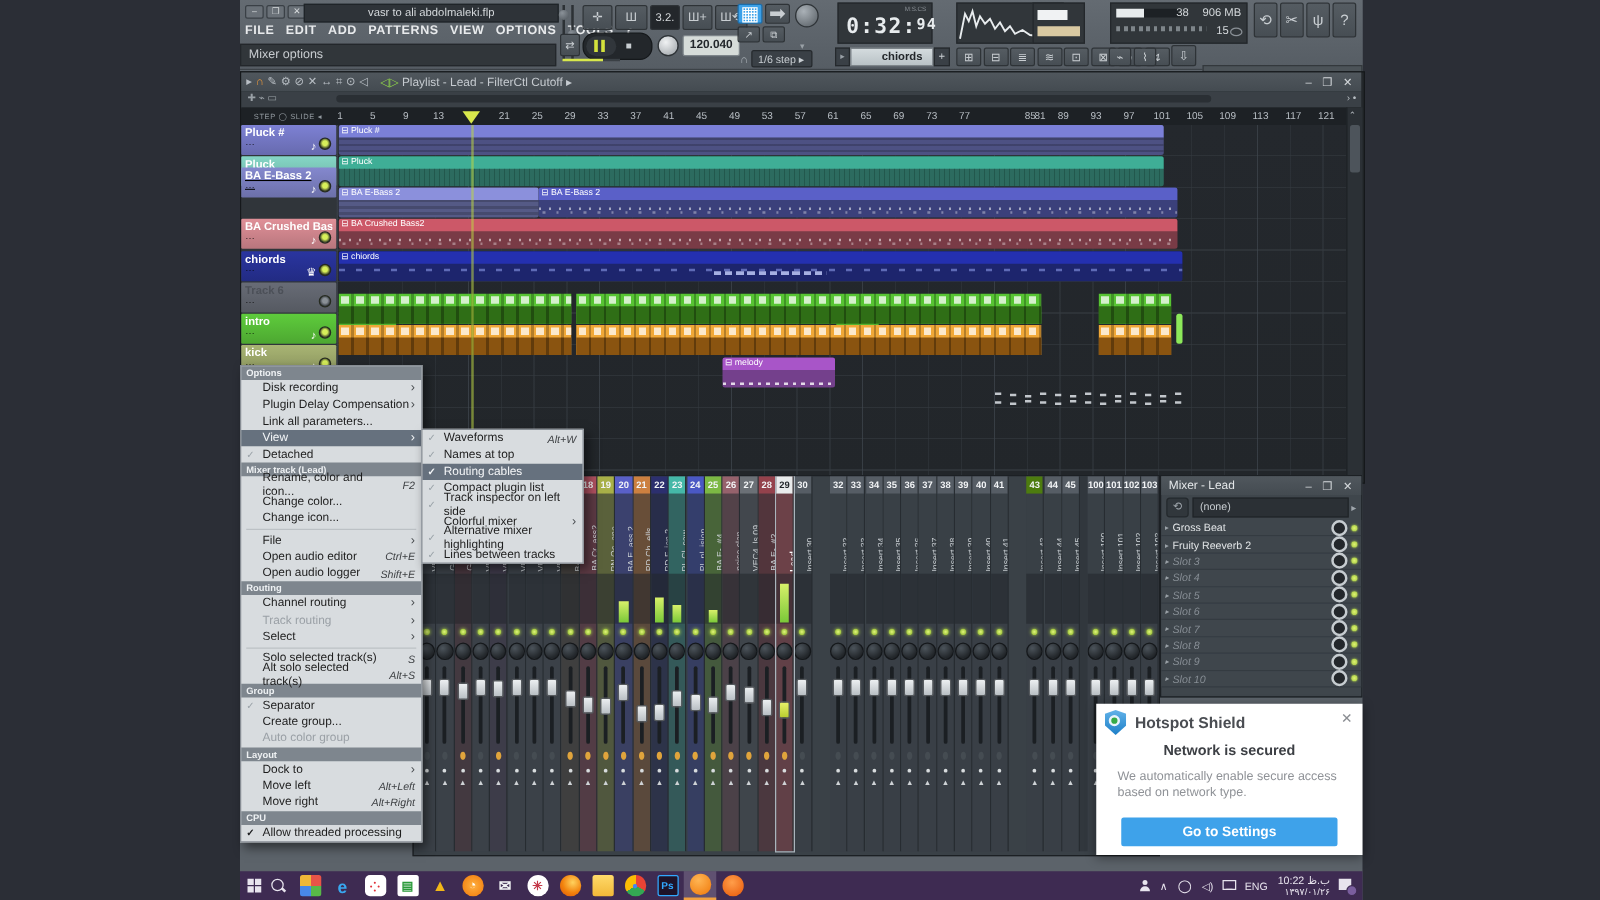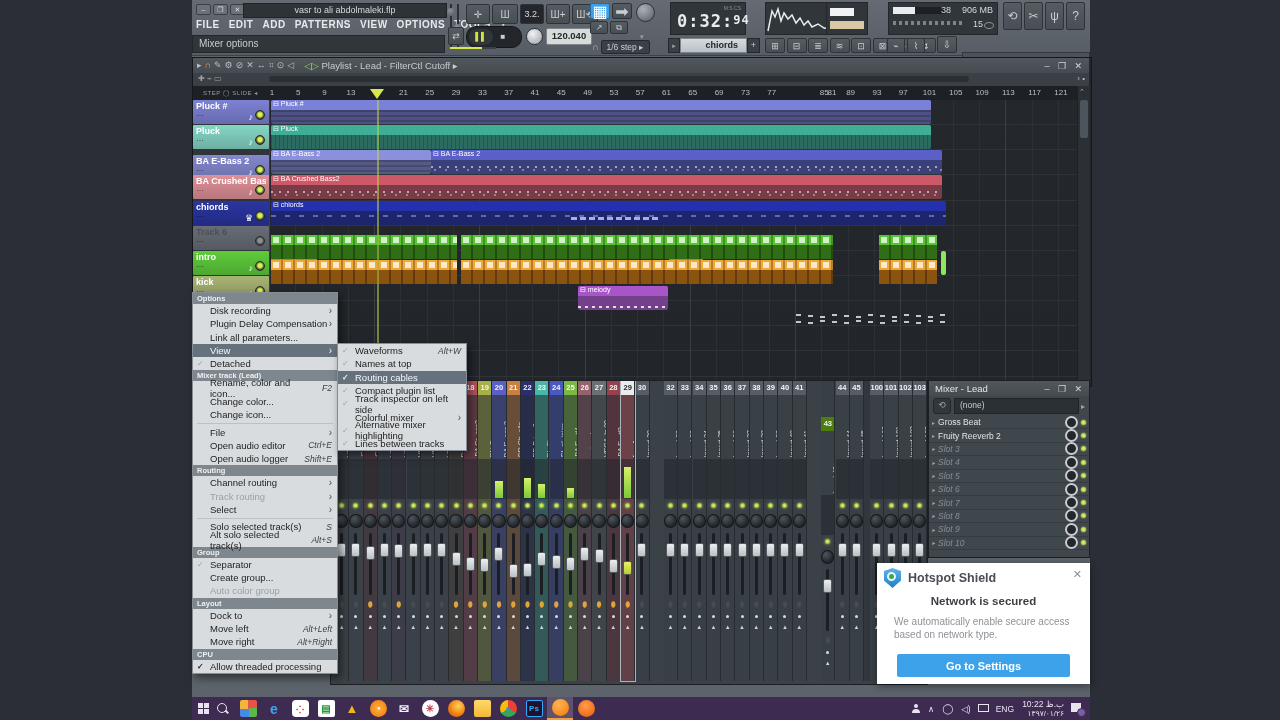--- a/index.html
+++ b/index.html
@@ -344,21 +344,21 @@
             <div class="dots">…</div>
             <div class="ic" style="color: rgb(255, 255, 255);">♪</div>
             <div class="dot"></div>
           </div>
           <div class="trk" style="top: 25.14px; background: linear-gradient(rgb(133, 214, 198), rgb(109, 175, 162));">
             <div class="tn" style="color: rgb(255, 255, 255);">Pluck</div>
             <div class="dots">…</div>
             <div class="ic" style="color: rgb(255, 255, 255);">♪</div>
             <div class="dot"></div>
           </div>
-          <div class="trk" style="top: 55px; background: linear-gradient(rgb(132, 136, 206), rgb(108, 112, 169));">
+          <div class="trk" style="top: 34px; background: linear-gradient(rgb(132, 136, 206), rgb(108, 112, 169)); text-decoration: underline;">
             <div class="tn" style="color: rgb(255, 255, 255);">BA E-Bass 2</div>
             <div class="dots">…</div>
             <div class="ic" style="color: rgb(255, 255, 255);">♪</div>
             <div class="dot"></div>
           </div>
           <div class="trk" style="top: 75.42px; background: linear-gradient(rgb(224, 144, 152), rgb(184, 118, 125));">
             <div class="tn" style="color: rgb(255, 255, 255);">BA Crushed Bass2</div>
             <div class="dots">…</div>
             <div class="ic" style="color: rgb(255, 255, 255);">♪</div>
             <div class="dot"></div>
@@ -1103,21 +1103,21 @@
             <i class="gr"></i>
             <i class="hd" style="top: 12px;"></i>
           </div>
           <div class="s-plug" style="color: rgb(69, 76, 82);">⬮</div>
           <div class="s-dot">
             <i></i>
           </div>
           <div class="s-tri">▲</div>
         </div>
         <div class="strip" style="left: 490.2px; width: 14.3px; background: rgb(57, 63, 70);">
-          <div class="s-num" style="background: #4d7c0f; margin-top: 36px;">43</div>
+          <div class="s-num" style="background: #4d7c0f;">43</div>
           <div class="s-name" style="background: rgb(57, 64, 70);">
             <span>Insert 43</span>
           </div>
           <div class="s-meter"></div>
           <div class="s-led">
             <i></i>
           </div>
           <div class="s-knob">
             <i></i>
           </div>

